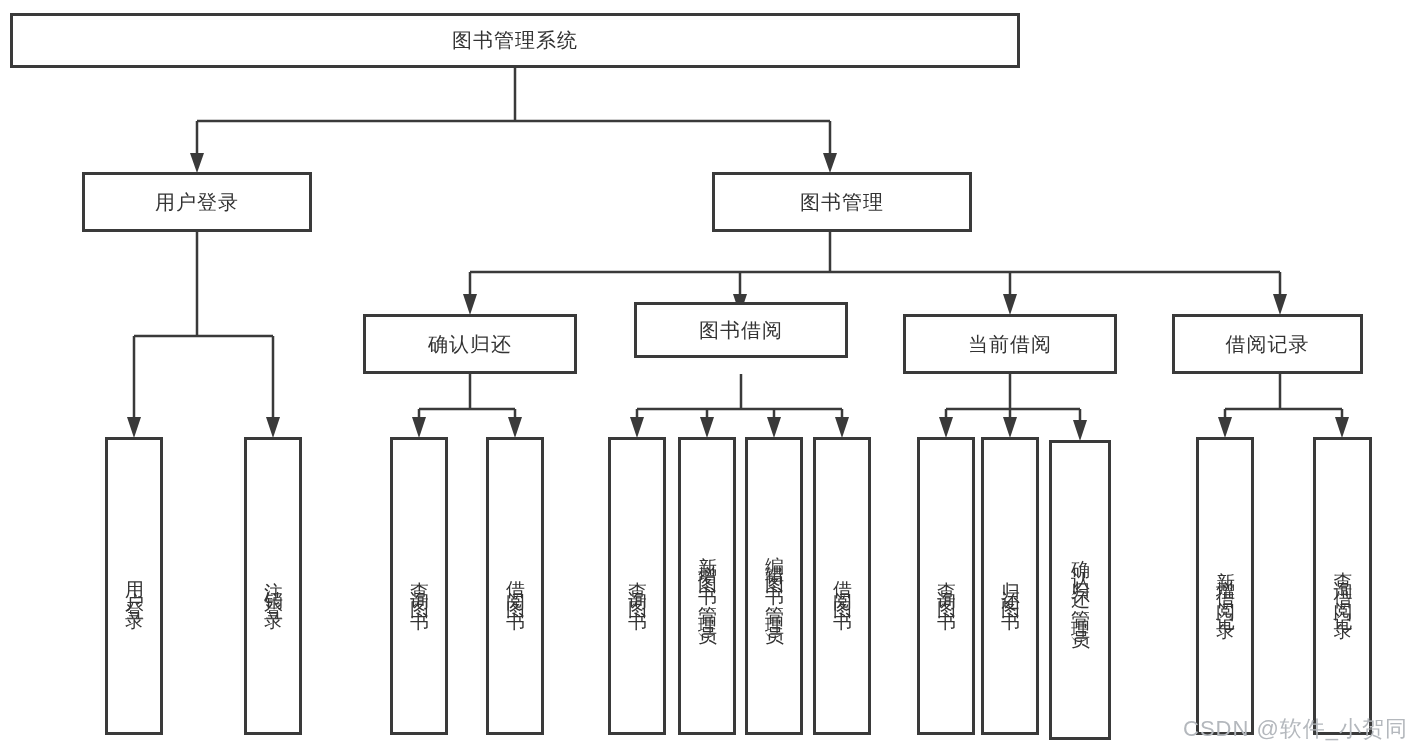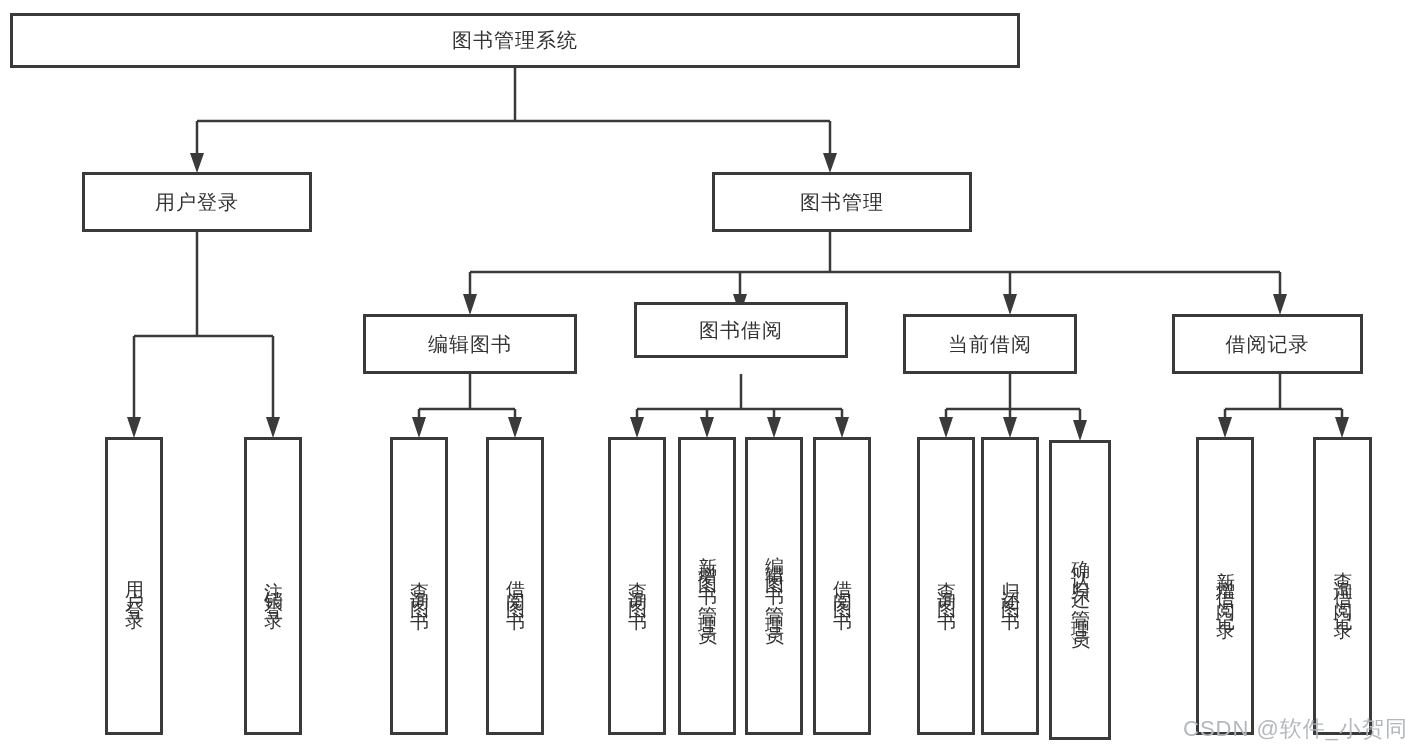--- a/index.html
+++ b/index.html
@@ -109,23 +109,23 @@
       <polygon points="1218,417 1232,417 1225,438"></polygon>
       <polygon points="1335,417 1349,417 1342,438"></polygon>
     </g>
   </svg>
 
   <div class="box hbox" style="left:10px; top:13px; width:1010px; height:55px;">图书管理系统</div>
 
   <div class="box hbox" style="left:82px; top:172px; width:230px; height:60px;">用户登录</div>
   <div class="box hbox" style="left:712px; top:172px; width:260px; height:60px;">图书管理</div>
 
-  <div class="box hbox" style="left:363px; top:314px; width:214px; height:60px;">编辑图书</div>
+  <div class="box hbox" style="left:363px; top:314px; width:214px; height:60px;">确认归还</div>
   <div class="box hbox" style="left:634px; top:302px; width:214px; height:56px;">图书借阅</div>
-  <div class="box hbox" style="left:903px; top:314px; width:174px; height:60px;">当前借阅</div>
+  <div class="box hbox" style="left:903px; top:314px; width:214px; height:60px;">当前借阅</div>
   <div class="box hbox" style="left:1172px; top:314px; width:191px; height:60px;">借阅记录</div>
 
   <div class="box vbox" style="left:105px; top:437px; width:58px; height:298px;">
     <span>用户登录</span>
   </div>
   <div class="box vbox" style="left:244px; top:437px; width:58px; height:298px;">
     <span>注销登录</span>
   </div>
 
   <div class="box vbox" style="left:390px; top:437px; width:58px; height:298px;">

